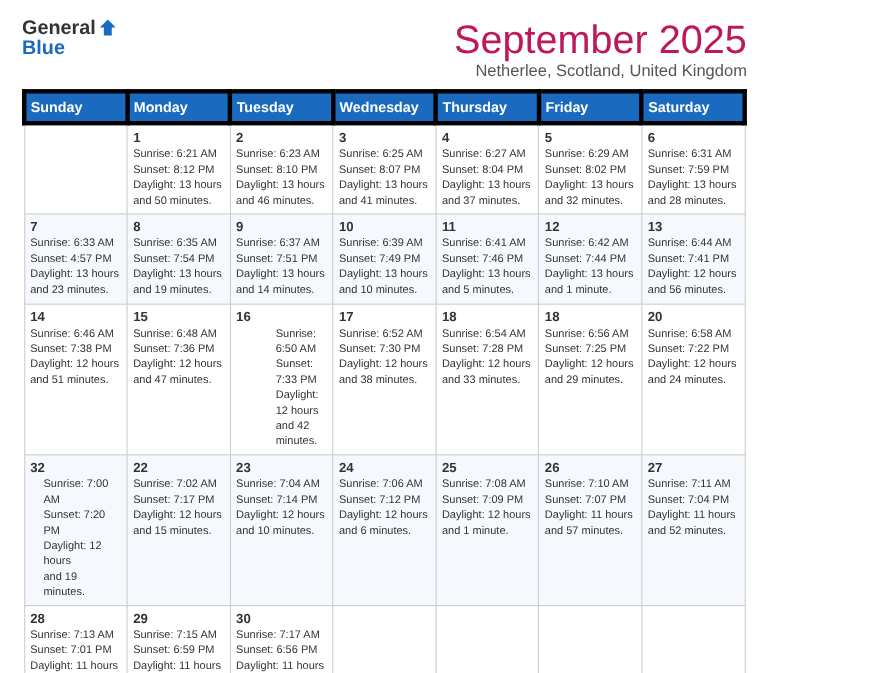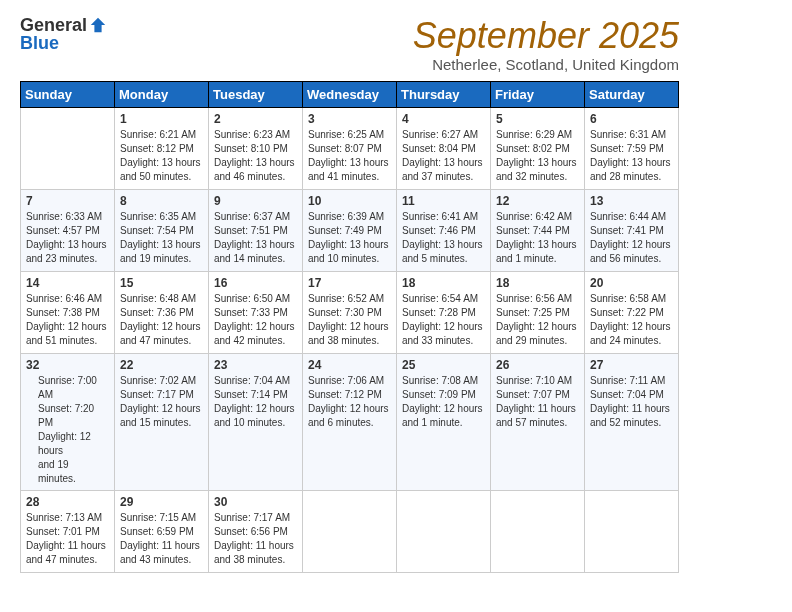--- a/index.html
+++ b/index.html
@@ -36,41 +36,40 @@
       height: 18px;
       margin-left: 2px;
       margin-top: -2px;
     }
     .title-area {
       text-align: right;
     }
     .month-title {
       font-size: 36px;
       font-weight: normal;
-      color: #a16207;
+      color: #be185d;
       line-height: 1.1;
-      font-style: italic;
     }
     .location {
       font-size: 15px;
       color: #555;
     }
     table {
       width: 100%;
       border-collapse: collapse;
       table-layout: fixed;
     }
     thead tr th {
       background-color: #1a6abf;
       color: #fff;
       font-size: 13px;
       font-weight: bold;
       padding: 5px 4px;
       text-align: left;
-      border: 1px solid #000000;
+      border: 4px solid #000000;
     }
     tbody tr td {
       border: 1px solid #ccc;
       vertical-align: top;
       padding: 4px 5px;
       font-size: 10.5px;
       color: #333;
       height: 82px;
     }
     .day-number {
@@ -235,21 +234,21 @@
           </td>
           <td>
             <span class="day-number">15</span>
             <div class="cell-text" style="white-space: pre-line;">Sunrise: 6:48 AM
 Sunset: 7:36 PM
 Daylight: 12 hours
 and 47 minutes.</div>
           </td>
           <td>
             <span class="day-number">16</span>
-            <div class="cell-text" style="white-space: pre-line;">Sunrise: 6:50 AM
+            <div class="cell-text" style="white-space: pre-line; margin-left: 36px;">Sunrise: 6:50 AM
 Sunset: 7:33 PM
 Daylight: 12 hours
 and 42 minutes.</div>
           </td>
           <td>
             <span class="day-number">17</span>
             <div class="cell-text" style="white-space: pre-line;">Sunrise: 6:52 AM
 Sunset: 7:30 PM
 Daylight: 12 hours
 and 38 minutes.</div>

